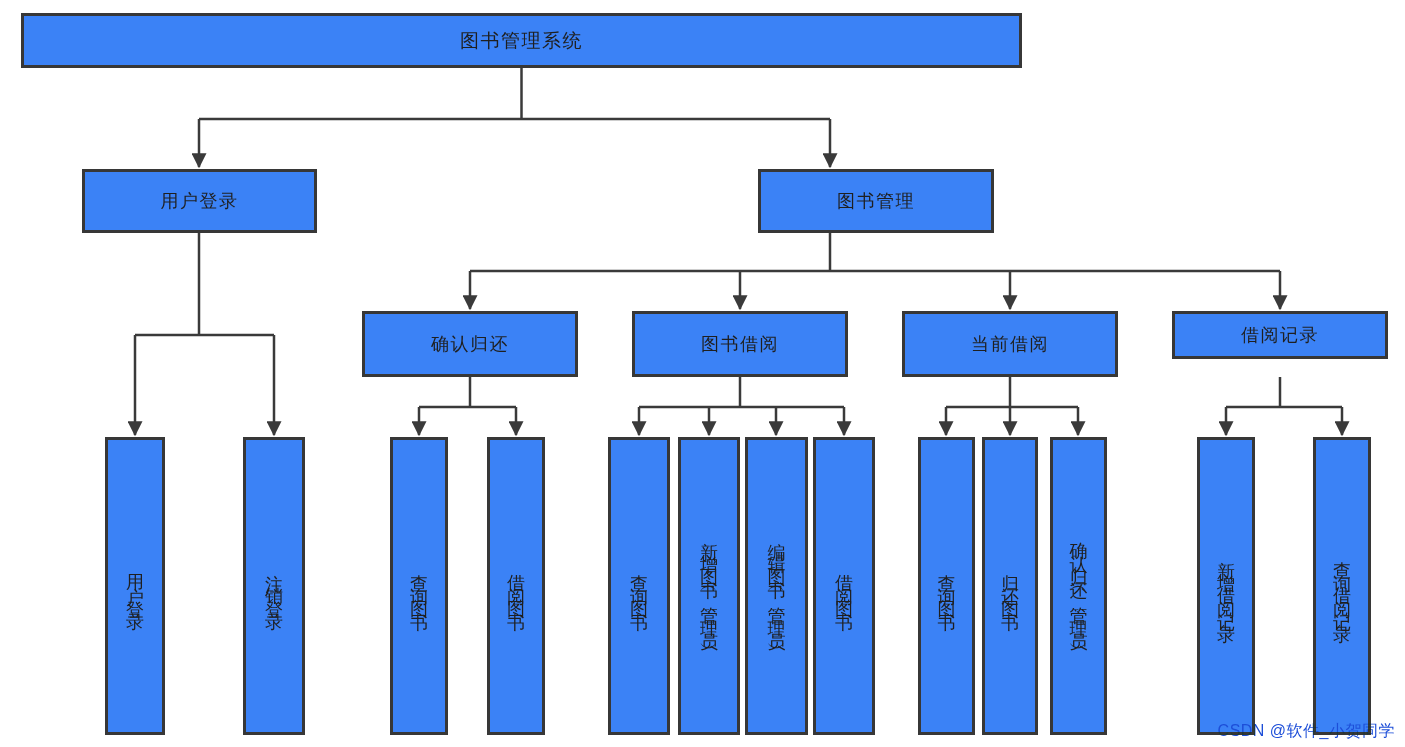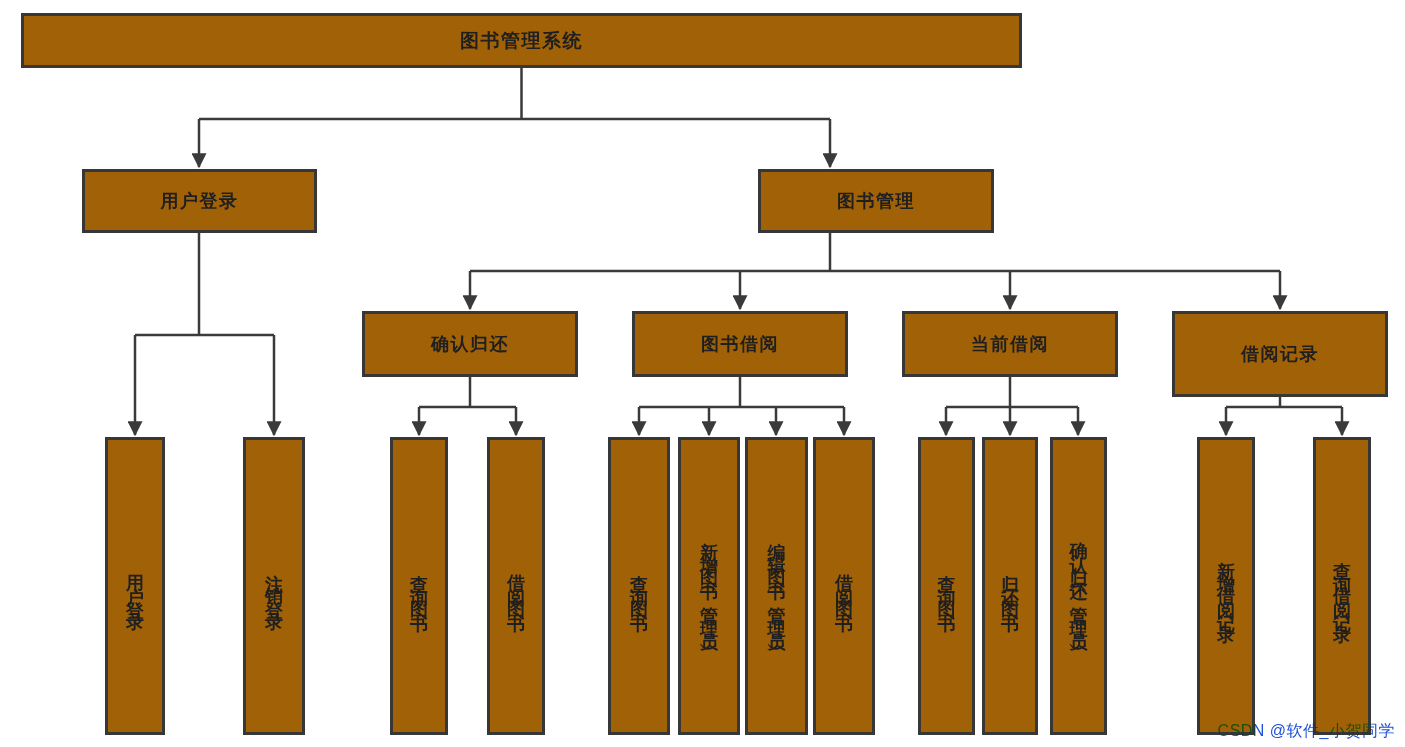--- a/index.html
+++ b/index.html
@@ -9,26 +9,25 @@
     background:#ffffff;
     font-family:"Liberation Sans","DejaVu Sans",sans-serif;
     color:#1f1f1f;
     overflow:hidden;
   }
   #wires{position:absolute;left:0;top:0;z-index:1;}
   .node{
     position:absolute;
     box-sizing:border-box;
     border:3px solid #373737;
-    background:#a16207;
+    background:#3b82f6;
     display:flex;
     align-items:center;
     justify-content:center;
     z-index:2;
-    font-weight:bold;
   }
   .h-box{
     font-size:18px;
     letter-spacing:1.5px;
     white-space:nowrap;
   }
   .root-box{font-size:19px;}
   .v-box{
     writing-mode:vertical-rl;
     text-orientation:mixed;
@@ -104,21 +103,21 @@
   </svg>
 
   <div class="node h-box root-box" style="left:21px;top:13px;width:1001px;height:55px;">图书管理系统</div>
 
   <div class="node h-box" style="left:82px;top:169px;width:235px;height:64px;">用户登录</div>
   <div class="node h-box" style="left:712px;top:169px;width:236px;height:64px;margin-left:46px;">图书管理</div>
 
   <div class="node h-box" style="left:362px;top:311px;width:216px;height:66px;">确认归还</div>
   <div class="node h-box" style="left:632px;top:311px;width:216px;height:66px;">图书借阅</div>
   <div class="node h-box" style="left:902px;top:311px;width:216px;height:66px;">当前借阅</div>
-  <div class="node h-box" style="left:1172px;top:311px;width:216px;height:86px;">借阅记录</div>
+  <div class="node h-box" style="left:1172px;top:311px;width:216px;height:48px;">借阅记录</div>
 
   <div class="node v-box" style="left:105px;top:437px;width:60px;height:298px;">用户登录</div>
   <div class="node v-box" style="left:243px;top:437px;width:62px;height:298px;">注销登录</div>
 
   <div class="node v-box" style="left:390px;top:437px;width:58px;height:298px;">查询图书</div>
   <div class="node v-box" style="left:487px;top:437px;width:58px;height:298px;">借阅图书</div>
 
   <div class="node v-box" style="left:608px;top:437px;width:62px;height:298px;">查询图书</div>
   <div class="node v-box" style="left:678px;top:437px;width:62px;height:298px;">新增图书（管理员）</div>
   <div class="node v-box" style="left:745px;top:437px;width:63px;height:298px;">编辑图书（管理员）</div>

